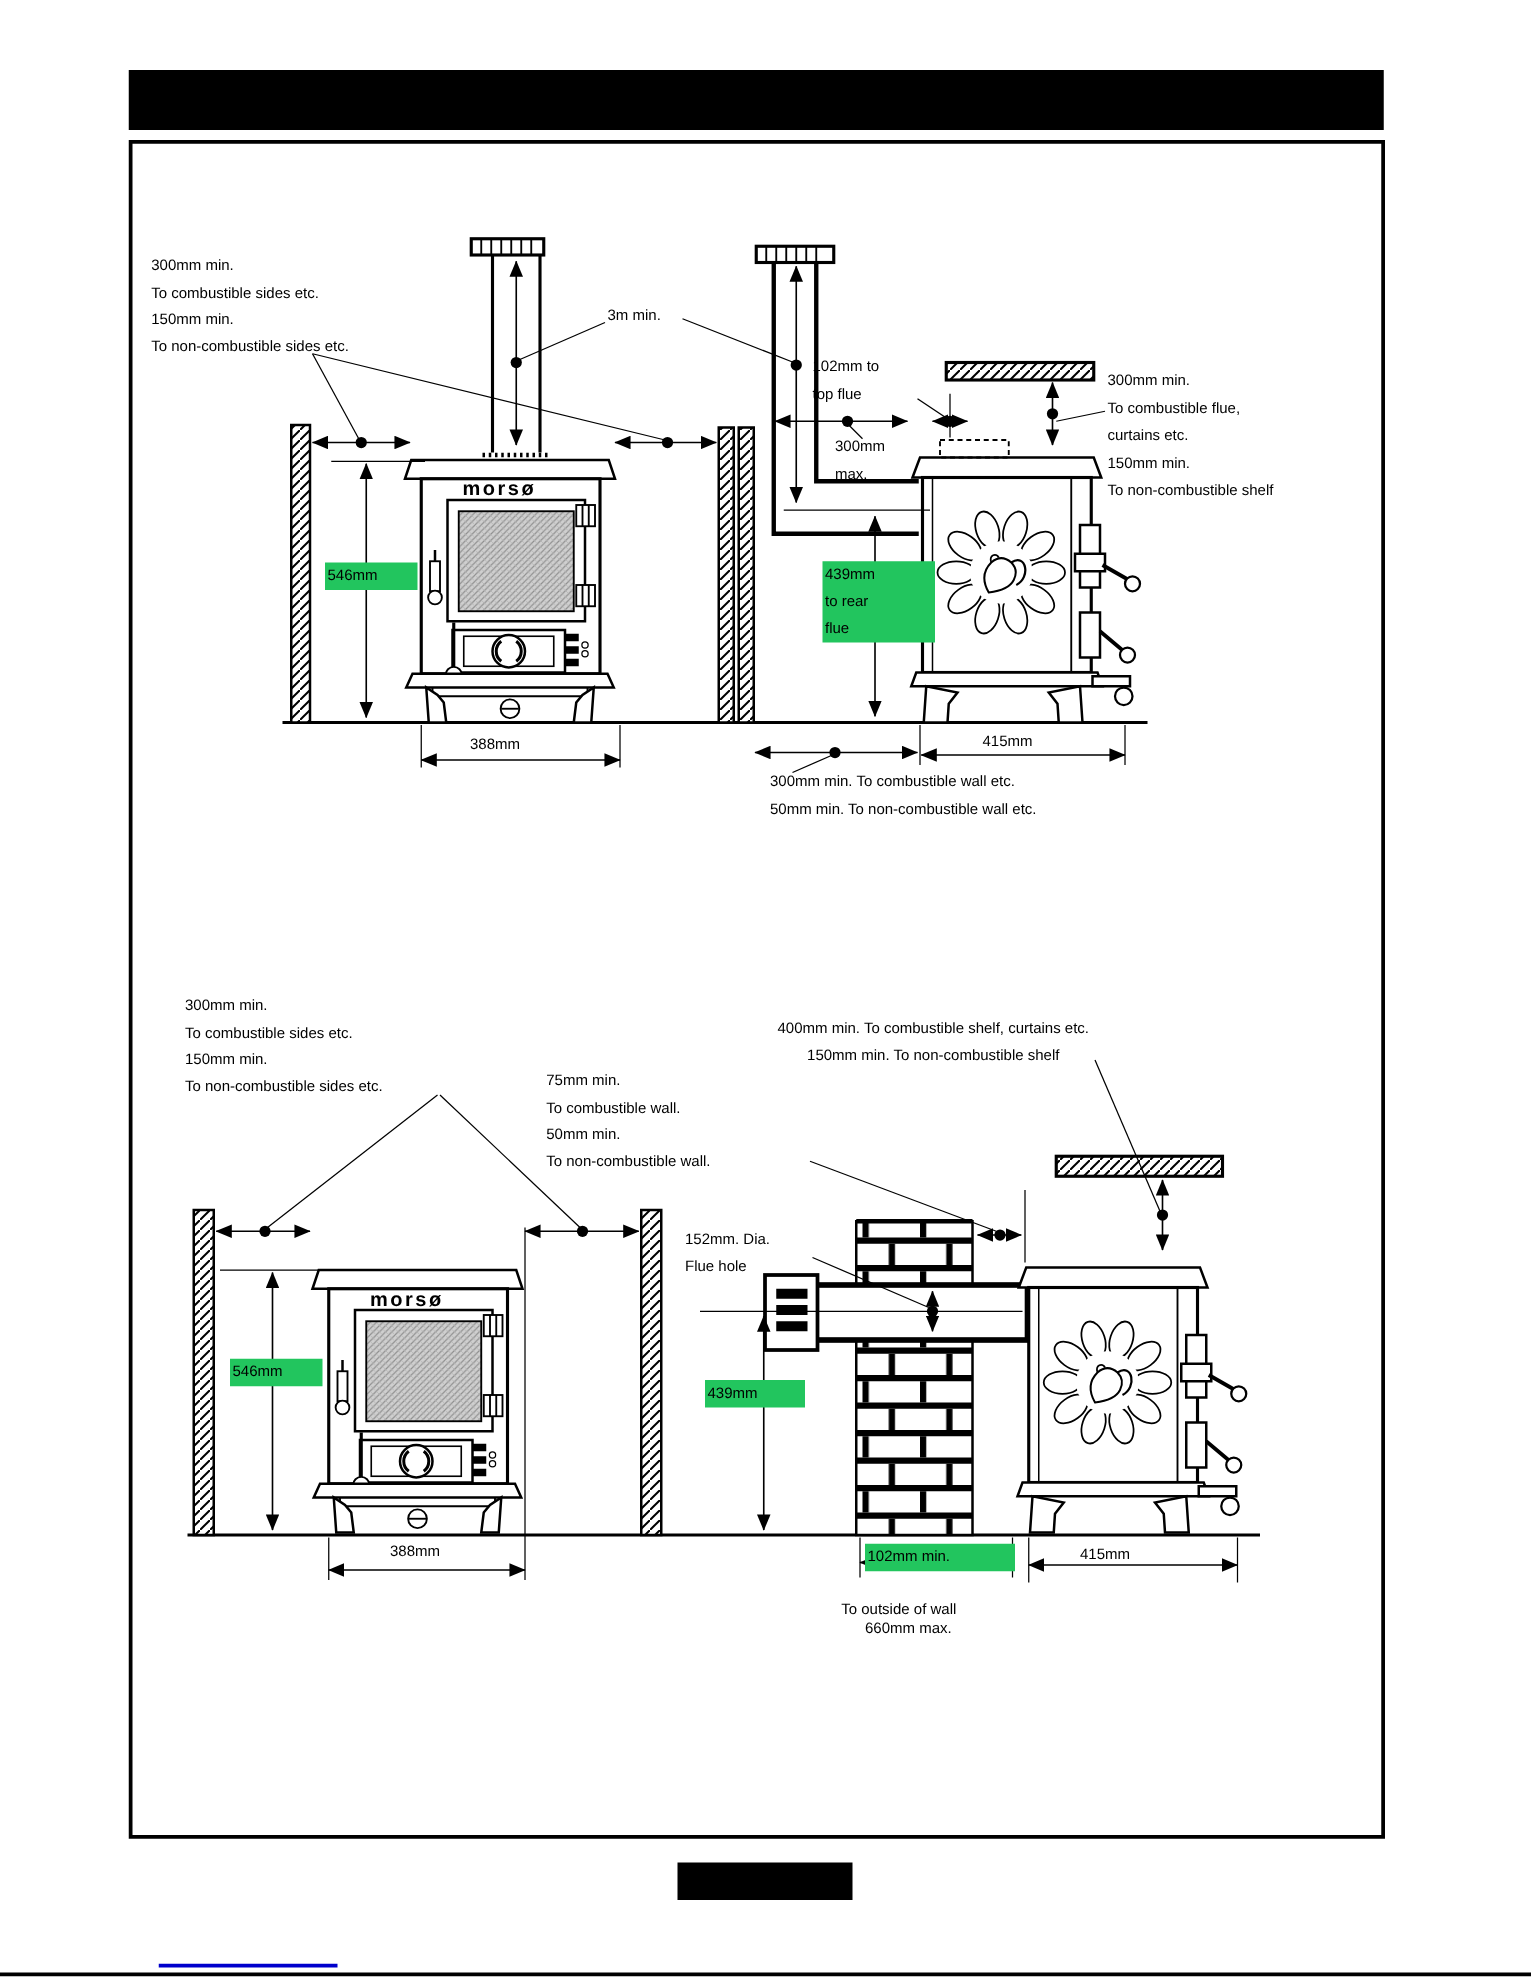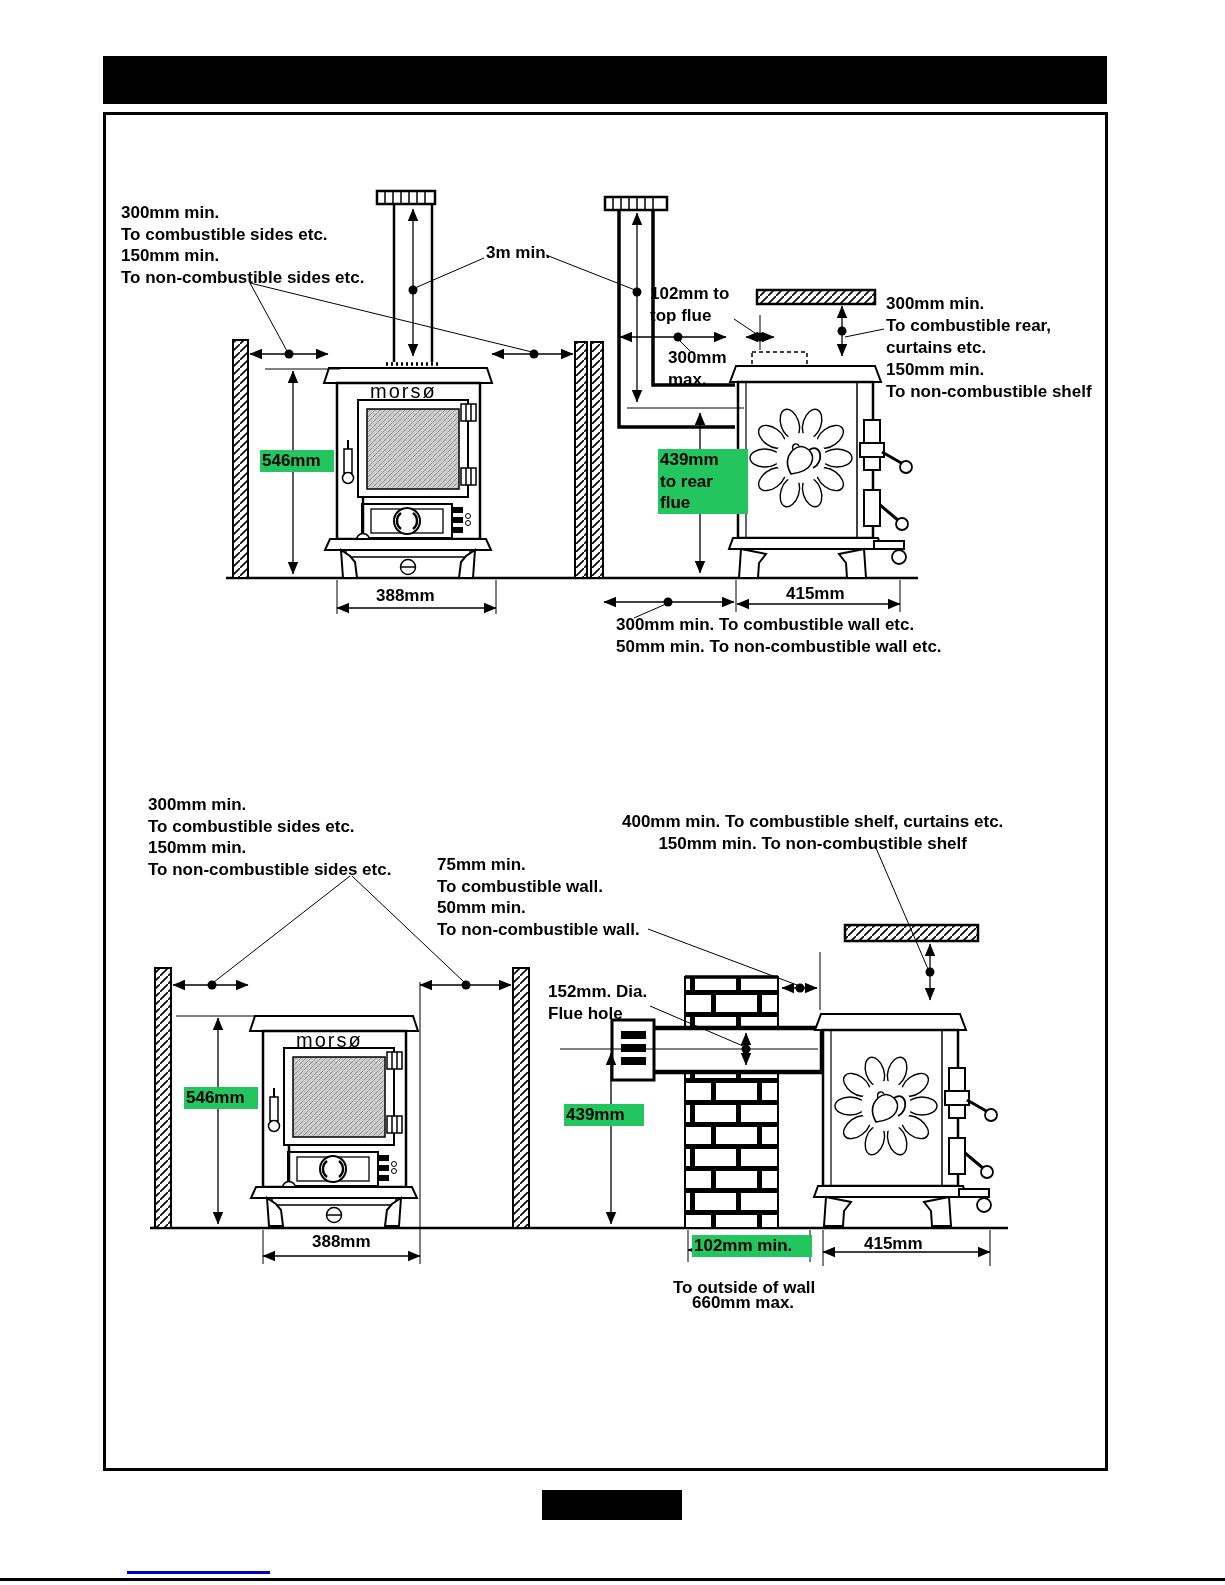--- a/index.html
+++ b/index.html
@@ -1,24 +1,24 @@
 <!DOCTYPE html>
 <html><head>
 <meta charset="utf-8">
 <style>
   html,body{margin:0;padding:0;background:#fff;}
   .page{position:relative;width:1225px;height:1585px;background:#fff;overflow:hidden;
         font-family:"Liberation Sans",sans-serif;color:#000;}
   .bar{position:absolute;background:#000;}
   .frame{position:absolute;left:103px;top:112px;width:999px;height:1353px;border:3px solid #000;}
   svg.art{position:absolute;left:0;top:0;}
-  .lbl{position:absolute;font-weight:bold;font-size:17px;line-height:21.5px;white-space:nowrap;}
+  .lbl{position:absolute;font-weight:normal;font-size:12px;line-height:21.5px;white-space:nowrap;}
   .ctr{text-align:left;}
   .bg{background:#22c55e;padding:0 2px;}
-  .brand{font-size:20px;letter-spacing:2px;font-weight:normal;}
+  .brand{font-size:16px;letter-spacing:2px;font-weight:bold;}
   .blue-line{position:absolute;left:127px;top:1571px;width:143px;height:3px;background:#0000cc;}
   .edge-line{position:absolute;left:0;top:1578px;width:1225px;height:3px;background:#000;}
   .dim{fill:none;stroke:#000;stroke-width:1.3;marker-start:url(#arr);marker-end:url(#arr);}
   .thin{fill:none;stroke:#000;stroke-width:1;}
   .s2{fill:#fff;stroke:#000;stroke-width:2;}
   .s25{fill:#fff;stroke:#000;stroke-width:2.5;}
   .nf{fill:none;}
   .dot{fill:#000;}
 </style>
 </head>
@@ -302,21 +302,21 @@
     <div>top flue</div>
   </div>
 
   <div class="lbl" style="left:668px;top:347px;">
     <div>300mm</div>
     <div>max.</div>
   </div>
 
   <div class="lbl" style="left:886px;top:293px;line-height:22px;">
     <div>300mm min.</div>
-    <div>To combustible rear,</div>
+    <div>To combustible flue,</div>
     <div>curtains etc.</div>
     <div>150mm min.</div>
     <div>To non-combustible shelf</div>
   </div>
 
   <div class="lbl ctr bg" style="left:260px;top:450px;width:70px;">546mm</div>
   <div class="lbl ctr" style="left:376px;top:585px;width:82px;">388mm</div>
 
   <div class="lbl ctr bg" style="left:658px;top:449px;width:86px;">
     <div>439mm</div>

